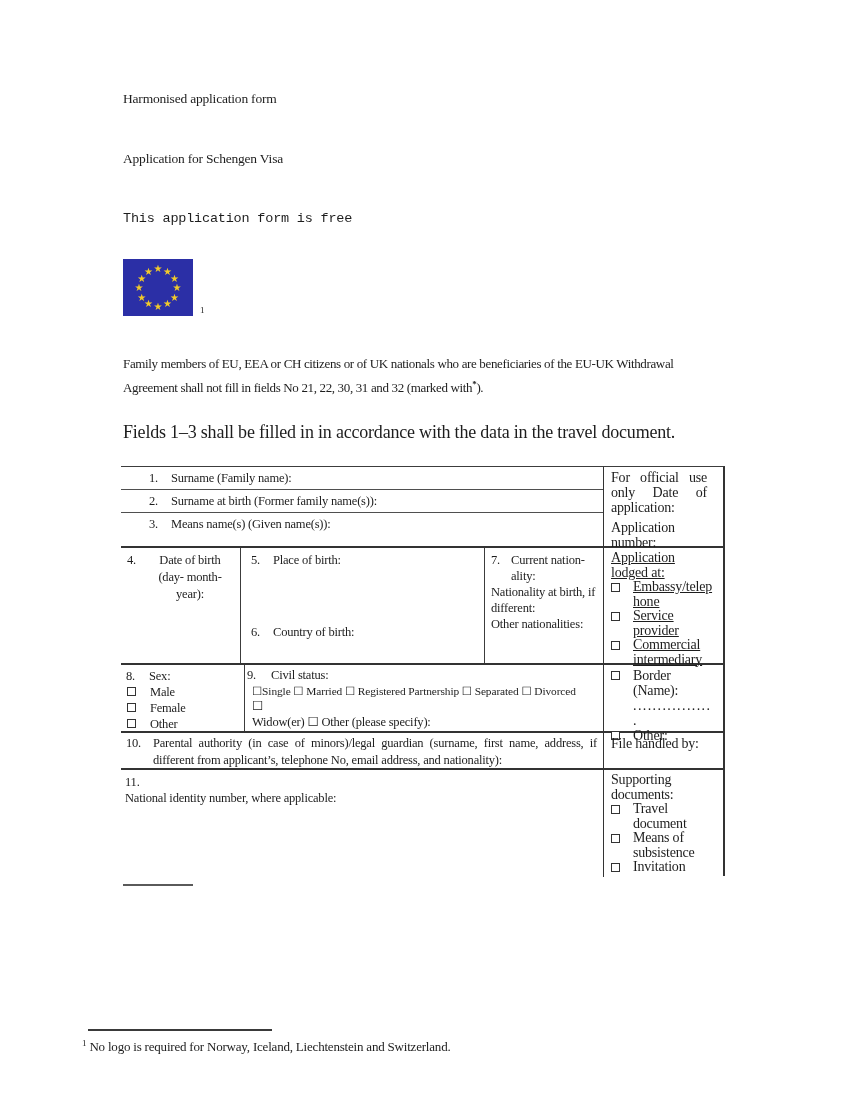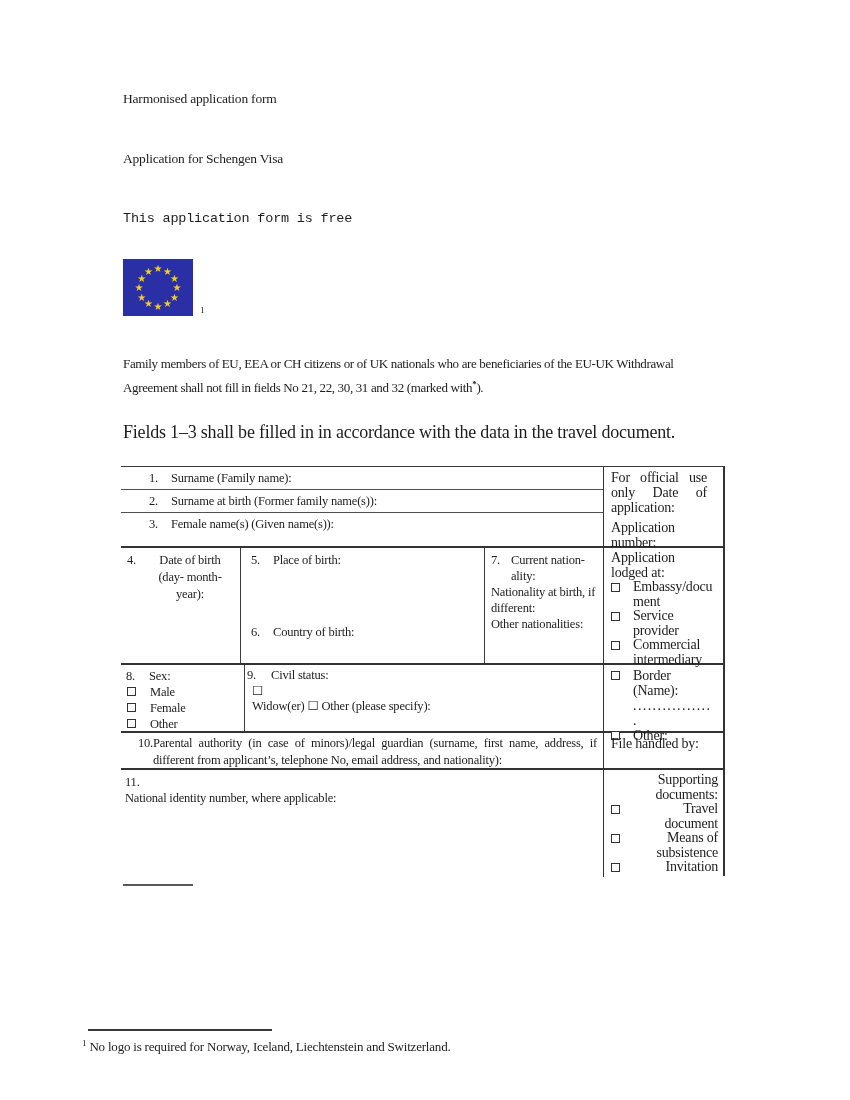--- a/index.html
+++ b/index.html
@@ -59,24 +59,24 @@
   .colC  { left: 364px; top: 0; width: 118px; height: 100%; }
   .row89 { left: 0; top: 198px; width: 482px; height: 68px; }
   .colA8 { left: 0;     top: 0; width: 124px; height: 100%; }
   .colB9 { left: 124px; top: 0; width: 358px; height: 100%; }
   .r10 { left: 0; top: 266px; width: 482px; height: 37px; }
   .r11 { left: 0; top: 303px; width: 482px; height: 107px; }
 
   .rcol { left: 482px; top: 0; width: 120px; height: 410px; border-left: 1px solid #333; }
   .rc   { position: absolute; left: 0; width: 100%; padding: 3px 5px 0 7px; font-size: 14px; }
   .rc1 { top: 0;     height: 81px;  line-height: 15px; }
-  .rc2 { top: 81px;  height: 117px; line-height: 14.5px; }
+  .rc2 { top: 81px;  height: 117px; line-height: 14.5px; text-decoration: underline; }
   .rc3 { top: 198px; height: 68px;  line-height: 15px; }
   .rc4 { top: 266px; height: 37px;  line-height: 16px; }
-  .rc5 { top: 303px; height: 107px; line-height: 14.5px; text-align: right; }
+  .rc5 { top: 303px; height: 107px; line-height: 14.5px; }
   .rc .just { text-align: justify; width: 96px; }
   .rc .p2 { margin-top: 5px; width: 96px; }
 
   .frow { display: flex; align-items: flex-start; }
   .num { flex: 0 0 auto; }
   .lbl { flex: 1 1 auto; min-width: 0; }
 
   .r1 .frow, .r2 .frow, .r3 .frow { padding: 3px 4px 0 28px; line-height: 16px; }
   .r1 .num, .r2 .num, .r3 .num { width: 22px; }
 
@@ -100,21 +100,21 @@
         margin-top: 3px; background: #fff; }
   .colA8 .cb { margin-left: 1px; }
   .colA8 .cbl { margin-left: 14px; }
 
   .colB9 { padding: 3px 3px 0 2px; line-height: 15.5px; }
   .colB9 .num { width: 24px; }
   .f9l1 { white-space: nowrap; font-size: 11.4px; letter-spacing: -0.1px; padding-left: 5px; }
   .f9l2, .f9l3 { padding-left: 5px; }
 
   .r10 .frow { padding: 2px 6px 0 5px; line-height: 16.5px; }
-  .r10 .num { width: 27px; text-align: right; }
+  .r10 .num { width: 27px; }
   .r10 .lbl { text-align: justify; }
   .r11 .frow { padding: 4px 6px 0 4px; line-height: 16px; flex-direction: column; }
   .r11 .num { width: 22px; }
 
   .rc .cbl { margin-left: 13px; flex: 1 1 auto; min-width: 0; overflow-wrap: break-word; }
   .rc2 .title { width: 104px; }
   .dots { padding-left: 22px; letter-spacing: 1.4px; }
   .dotend { padding-left: 22px; }
 
   
@@ -162,21 +162,21 @@
   </div>
   <div class="cell r2 bb1">
     <div class="frow">
         <span class="num">2.</span>
         <span class="lbl">Surname at birth (Former family name(s)):</span>
       </div>
   </div>
   <div class="cell r3 bb2">
     <div class="frow">
         <span class="num">3.</span>
-        <span class="lbl">Female name(s) (Given name(s)):</span>
+        <span class="lbl">Means name(s) (Given name(s)):</span>
       </div>
   </div>
 
   <div class="cell row47 bb2">
     <div class="cell colA br1">
       <div class="frow">
           <span class="num">4.</span>
           <span class="lbl">Date of birth (day- month- year):</span>
         </div>
     </div>
@@ -217,20 +217,21 @@
       <div class="cbrow">
           <span class="cb"></span>
           <span class="cbl">Other</span>
         </div>
     </div>
     <div class="cell colB9">
       <div class="frow">
           <span class="num">9.</span>
           <span class="lbl">Civil status:</span>
         </div>
+      <div class="f9l1">☐Single ☐ Married ☐ Registered Partnership ☐ Separated ☐ Divorced</div>
       <div class="f9l2">☐</div>
       <div class="f9l3">Widow(er) ☐ Other (please specify):</div>
     </div>
   </div>
 
   <div class="cell r10 bb2">
     <div class="frow">
         <span class="num">10.</span>
         <span class="lbl">Parental authority (in case of minors)/legal guardian (surname, first name, address, if different from applicant’s, telephone No, email address, and nationality):</span>
       </div>
@@ -245,21 +246,21 @@
 
   <div class="cell rcol">
     <div class="rc rc1 bb2">
       <div class="just">For official use only Date of application:</div>
       <div class="p2">Application number:</div>
     </div>
     <div class="rc rc2 bb2">
       <div class="title">Application lodged at:</div>
       <div class="cbrow">
           <span class="cb"></span>
-          <span class="cbl">Embassy/document</span>
+          <span class="cbl">Embassy/telephone</span>
         </div>
       <div class="cbrow">
           <span class="cb"></span>
           <span class="cbl">Service provider</span>
         </div>
       <div class="cbrow">
           <span class="cb"></span>
           <span class="cbl">Commercial intermediary</span>
         </div>
     </div>

